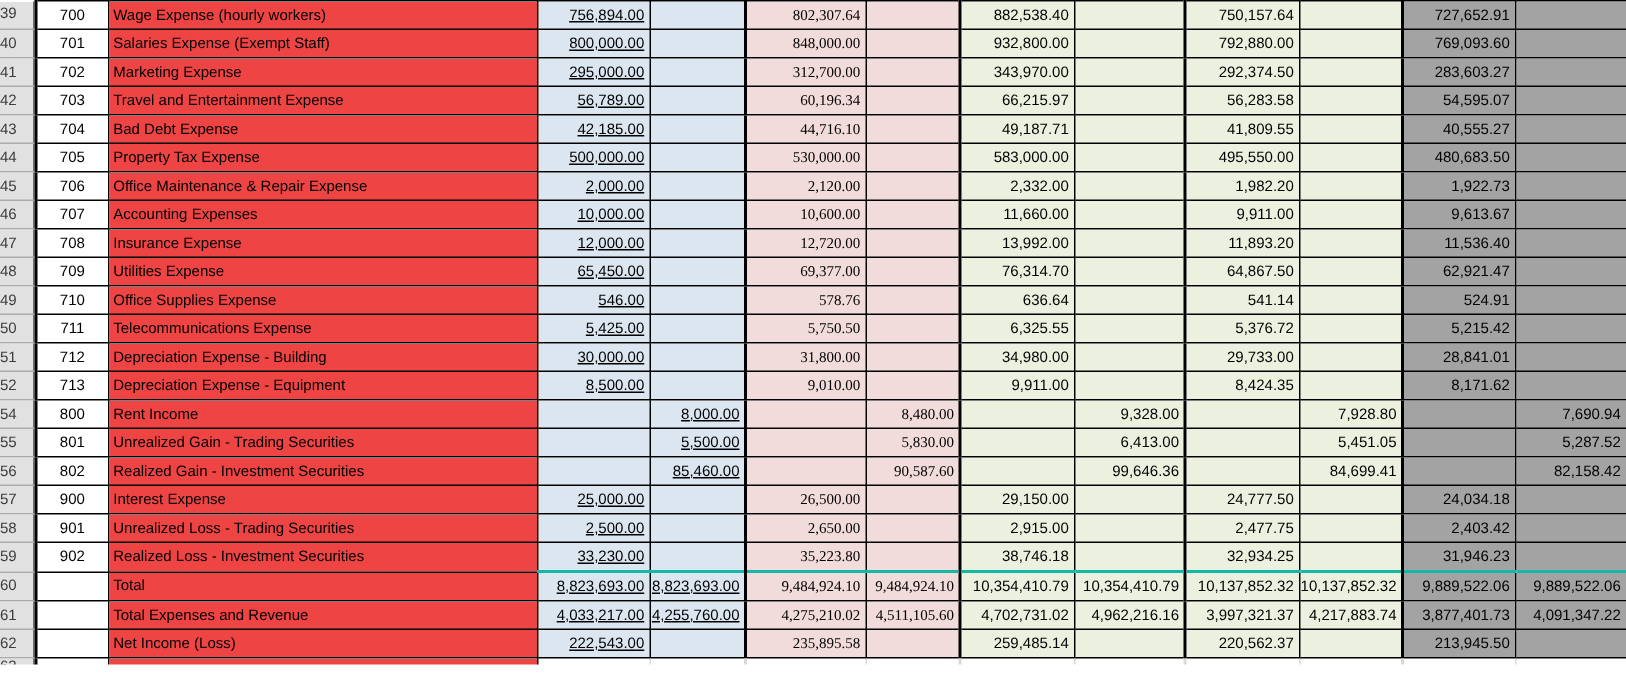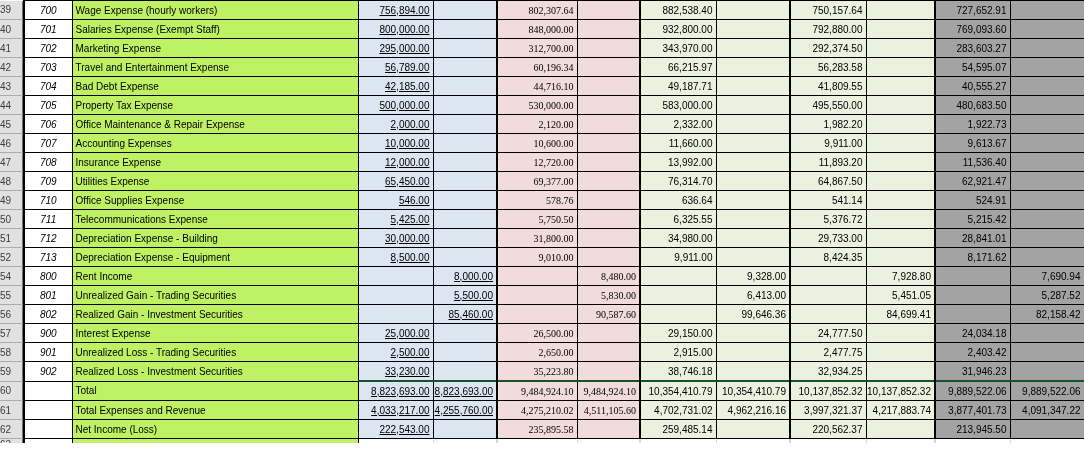--- a/index.html
+++ b/index.html
@@ -17,36 +17,36 @@
   .rh{
     background:#E1E1E1;color:#3c3c3c;text-align:left;
     border-right:1px solid #6f6f6f;border-bottom:1px solid #ababab;
     font-size:10px;
   }
   
   .gap{background:#ffffff;border:none;}
   
   .acct{
     border:1px solid #000;border-left:2px solid #000;
-    text-align:center;background:#fff;font-style:italic;
+    text-align:center;background:#fff;
   }
   
   .desc{
-    border:1px solid #000;text-align:left;padding-left:3px;background:#bef264;margin-left:26px;
+    border:1px solid #000;text-align:left;padding-left:3px;background:#ef4444;margin-left:26px;
   }
   
   .num{
     border:1px solid #000;text-align:right;padding-right:3px;
   }
   .f-blue  {background:#DCE6F1;text-decoration:underline;}
   .f-pink  {background:#F2DCDB;font-family:Liberation Serif, serif;}
   .f-green {background:#EBF1DE;}
   .f-purple{background:#a3a3a3;}
   .thickL{border-left:2px solid #000;}
-  tr.thick-top .num{border-top:2px solid #14532d;}
+  tr.thick-top .num{border-top:2px solid #14b8a6;}
   
   tr.ghost td{height:4px;}
   tr.ghost .num{background:#fff;border-left-color:#D9D9D9;border-right-color:#D9D9D9;border-bottom:none;}
   tr.ghost .acct,tr.ghost .desc{border-bottom:none;}
   tr.ghost .rh{border-bottom:none;}
   .clip{height:4px;overflow:hidden;line-height:12px;}
 </style>
 </head>
 <body>
 

